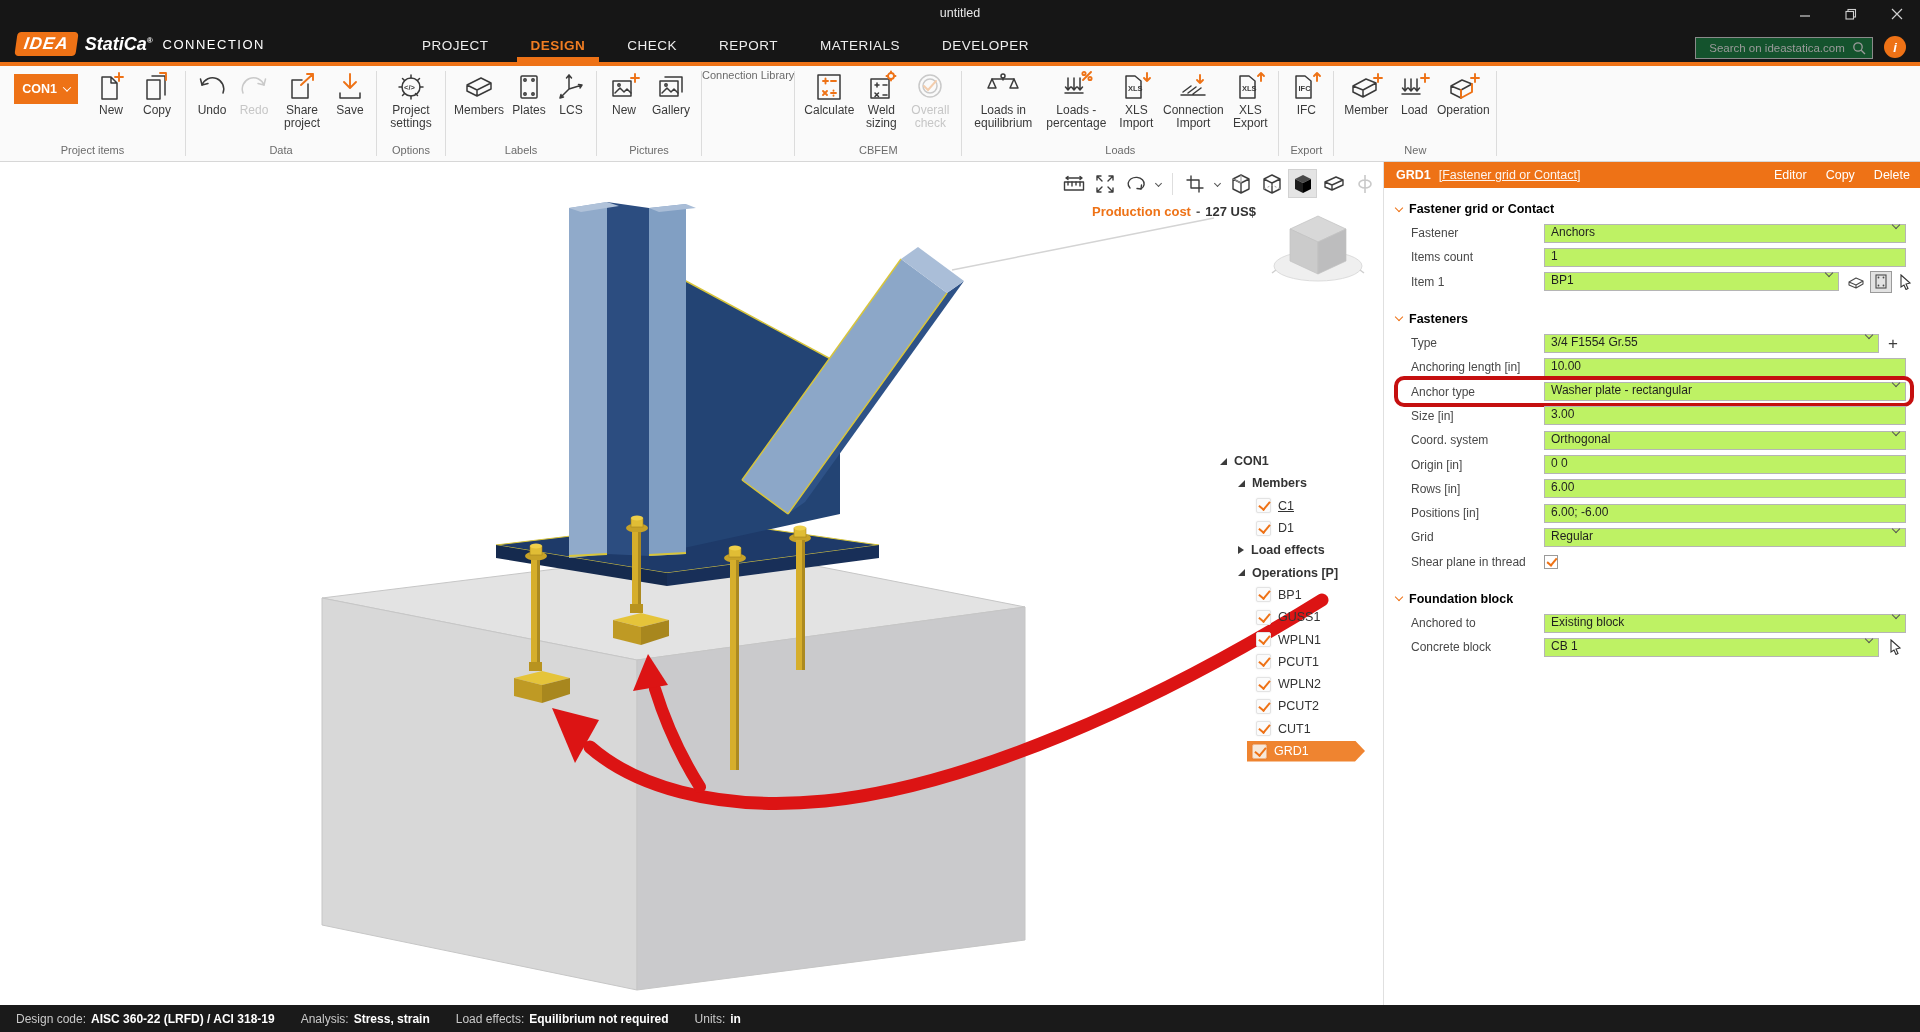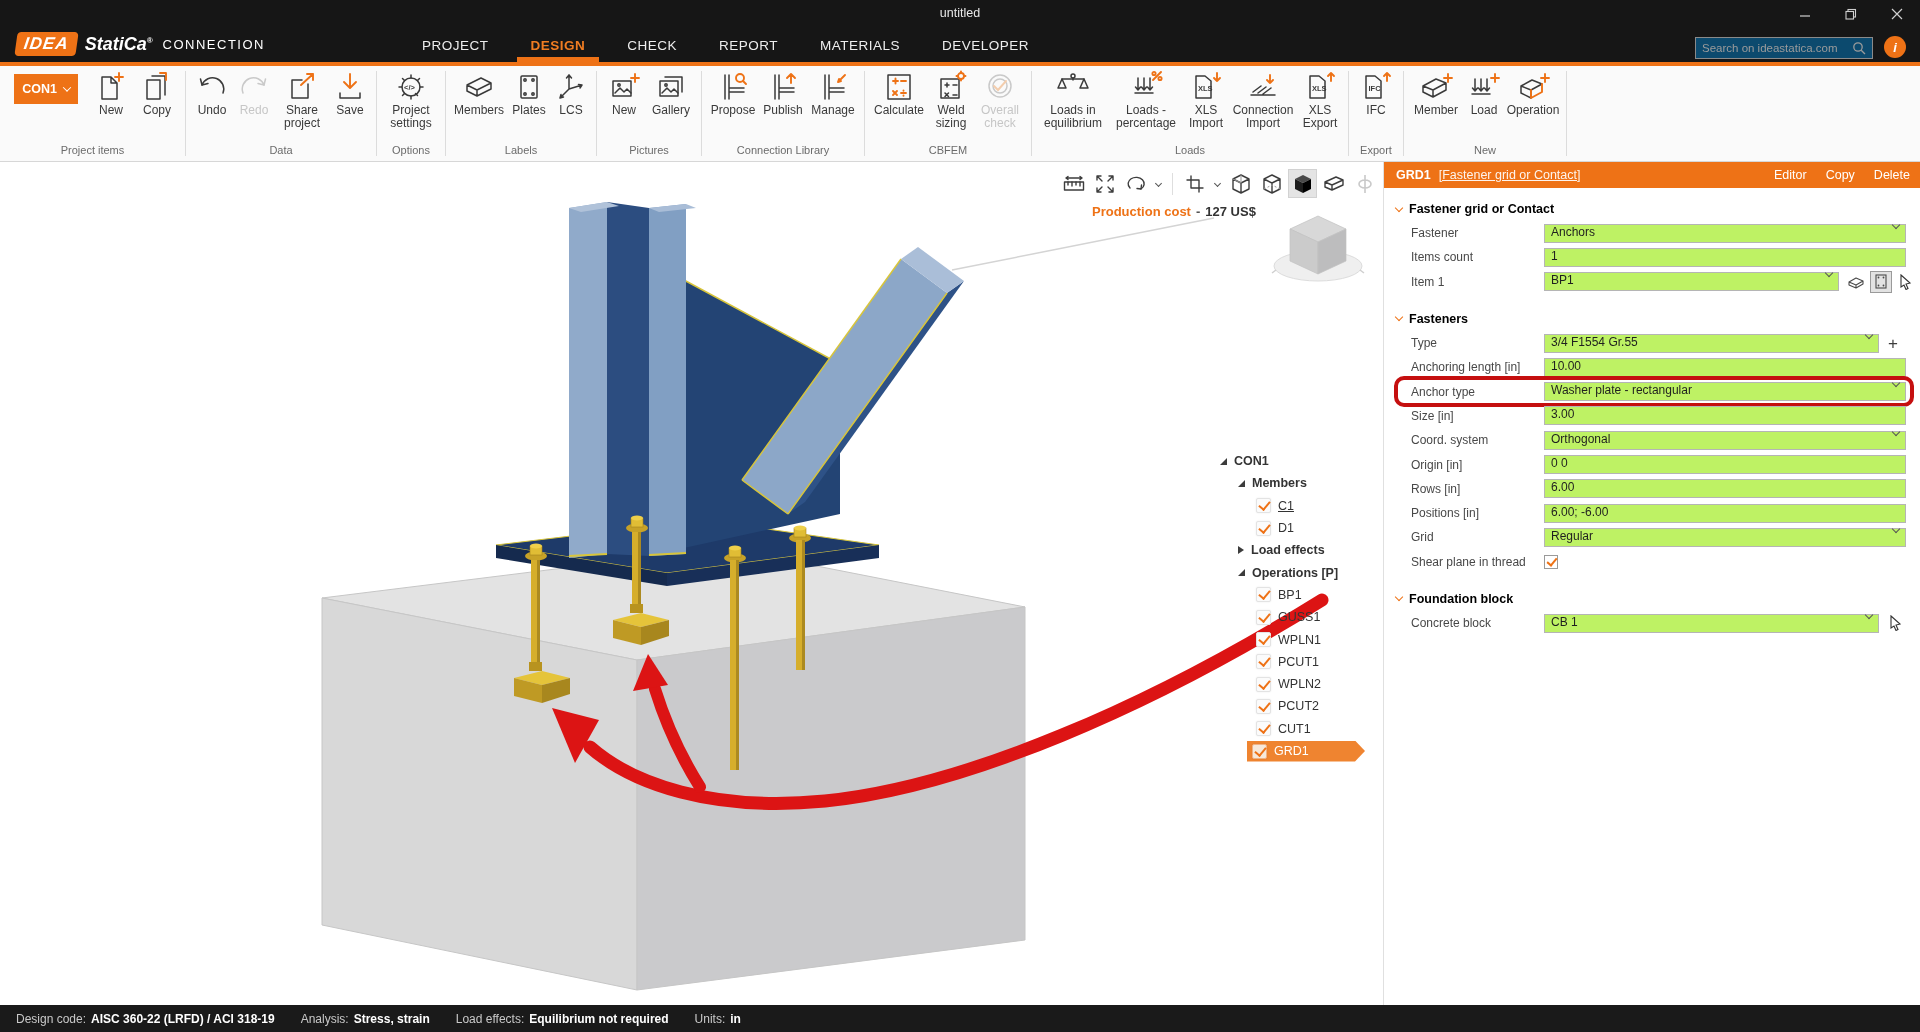--- a/index.html
+++ b/index.html
@@ -19,21 +19,21 @@
     padding:2px 8px; border-radius:4px; transform:skewX(-8deg); letter-spacing:1px; }
   .logo-statica { color:#fff; font-style:italic; font-weight:bold; font-size:18px; margin-left:8px; }
   .logo-reg { color:#fff; font-size:8px; vertical-align:super; }
   .logo-product { color:#fff; font-size:13px; letter-spacing:1.5px; margin-left:10px; }
   .tabs { position:absolute; left:420px; top:0; height:34px; display:flex; gap:38px; align-items:center; }
   .tab { color:#ededed; font-size:13.5px; letter-spacing:0.5px; position:relative; padding:0 2px; height:34px;
     display:flex; align-items:center; cursor:default; }
   .tab.active { color:#f07d22; font-weight:bold; }
   .tab.active::after { content:""; position:absolute; left:-12px; right:-12px; bottom:-4px; height:9px; background:#ee7216; }
   .search { position:absolute; left:1695px; top:9px; width:178px; height:22px; border:1px solid #8a8a8a;
-    background:#0c4a6e; display:flex; align-items:center; padding:0 6px; }
+    background:#14532d; display:flex; align-items:center; padding:0 6px;text-align:center; }
   .search-ph { flex:1; color:#9b9b9b; font-size:11.5px; }
   .infobtn { position:absolute; left:1884px; top:8px; width:22px; height:22px; border-radius:50%;
     background:#ee7216; color:#fff; font-weight:bold; font-size:13px; display:flex; align-items:center;
     justify-content:center; font-style:italic; }
 
   
   .ribbon { position:absolute; top:66px; left:0; right:0; height:96px; background:#fafafa;
     border-bottom:1px solid #d7d7d7; display:flex; }
   .rgroup { display:flex; flex-direction:column; }
   .rbtns { flex:1; display:flex; align-items:flex-start; padding:3px 5px 0 5px; }
@@ -297,44 +297,20 @@
             <circle class="k" cx="13" cy="15" r="1.2"></circle>
         </svg>
         <span class="rlabel">Gallery</span>
       </div>
     </div>
     <div class="rglabel">Pictures</div>
   </div>
   <div class="rdiv"></div>
 
   <div class="rgroup">
-    <div class="rbtns">
-      <div class="rbtn" style="width:52px">
-        <svg width="36" height="34">
-          <path class="k" d="M10 5 v24 M14 5 v24 M14 18 h15 M14 22 h15"></path>
-          <circle class="o" cx="25" cy="8" r="4"></circle>
-            <path class="o" d="M28 11 l3 3"></path>
-        </svg>
-        <span class="rlabel">Propose</span>
-      </div>
-      <div class="rbtn" style="width:48px">
-        <svg width="36" height="34">
-          <path class="k" d="M10 5 v24 M14 5 v24 M14 18 h15 M14 22 h15"></path>
-          <path class="o" d="M26 13 V4 M22 8 l4 -4 4 4"></path>
-        </svg>
-        <span class="rlabel">Publish</span>
-      </div>
-      <div class="rbtn" style="width:52px">
-        <svg width="36" height="34">
-          <path class="k" d="M10 5 v24 M14 5 v24 M14 18 h15 M14 22 h15"></path>
-          <path class="o" d="M23 12 l7 -7 M23 12 l1 -3 2 2 z"></path>
-        </svg>
-        <span class="rlabel">Manage</span>
-      </div>
-    </div>
     <div class="rglabel">Connection Library</div>
   </div>
   <div class="rdiv"></div>
 
   <div class="rgroup">
     <div class="rbtns">
       <div class="rbtn" style="width:58px">
         <svg width="36" height="34">
           <rect class="k" x="7" y="5" width="22" height="24"></rect>
           <path class="o" d="M12 11 h5 M14.5 8.5 v5 M20 11 h5"></path>
@@ -806,20 +782,27 @@
     <div class="prow">
       <span class="plabel">Shear plane in thread</span>
       <span class="pcheck"></span>
     </div>
 
     <div class="psec gap">
       <span class="scaret"></span>
       <span>Foundation block</span>
     </div>
     <div class="prow">
+      <span class="plabel">Anchored to</span>
+      <span class="pfield">
+        <span class="pval">Existing block</span>
+        <span class="fcaret"></span>
+      </span>
+    </div>
+    <div class="prow">
       <span class="plabel">Concrete block</span>
       <span class="pfield w335">
         <span class="pval">CB 1</span>
         <span class="fcaret"></span>
       </span>
       <span class="rowicons">
         <span class="miniicon">
           <svg width="14" height="16">
             <path d="M2 1 L11 9 L7 10 L9 14.5 L7 15.5 L5 11 L2 13 Z" fill="#fff" stroke="#333" stroke-width="1.1"></path>
           </svg>

